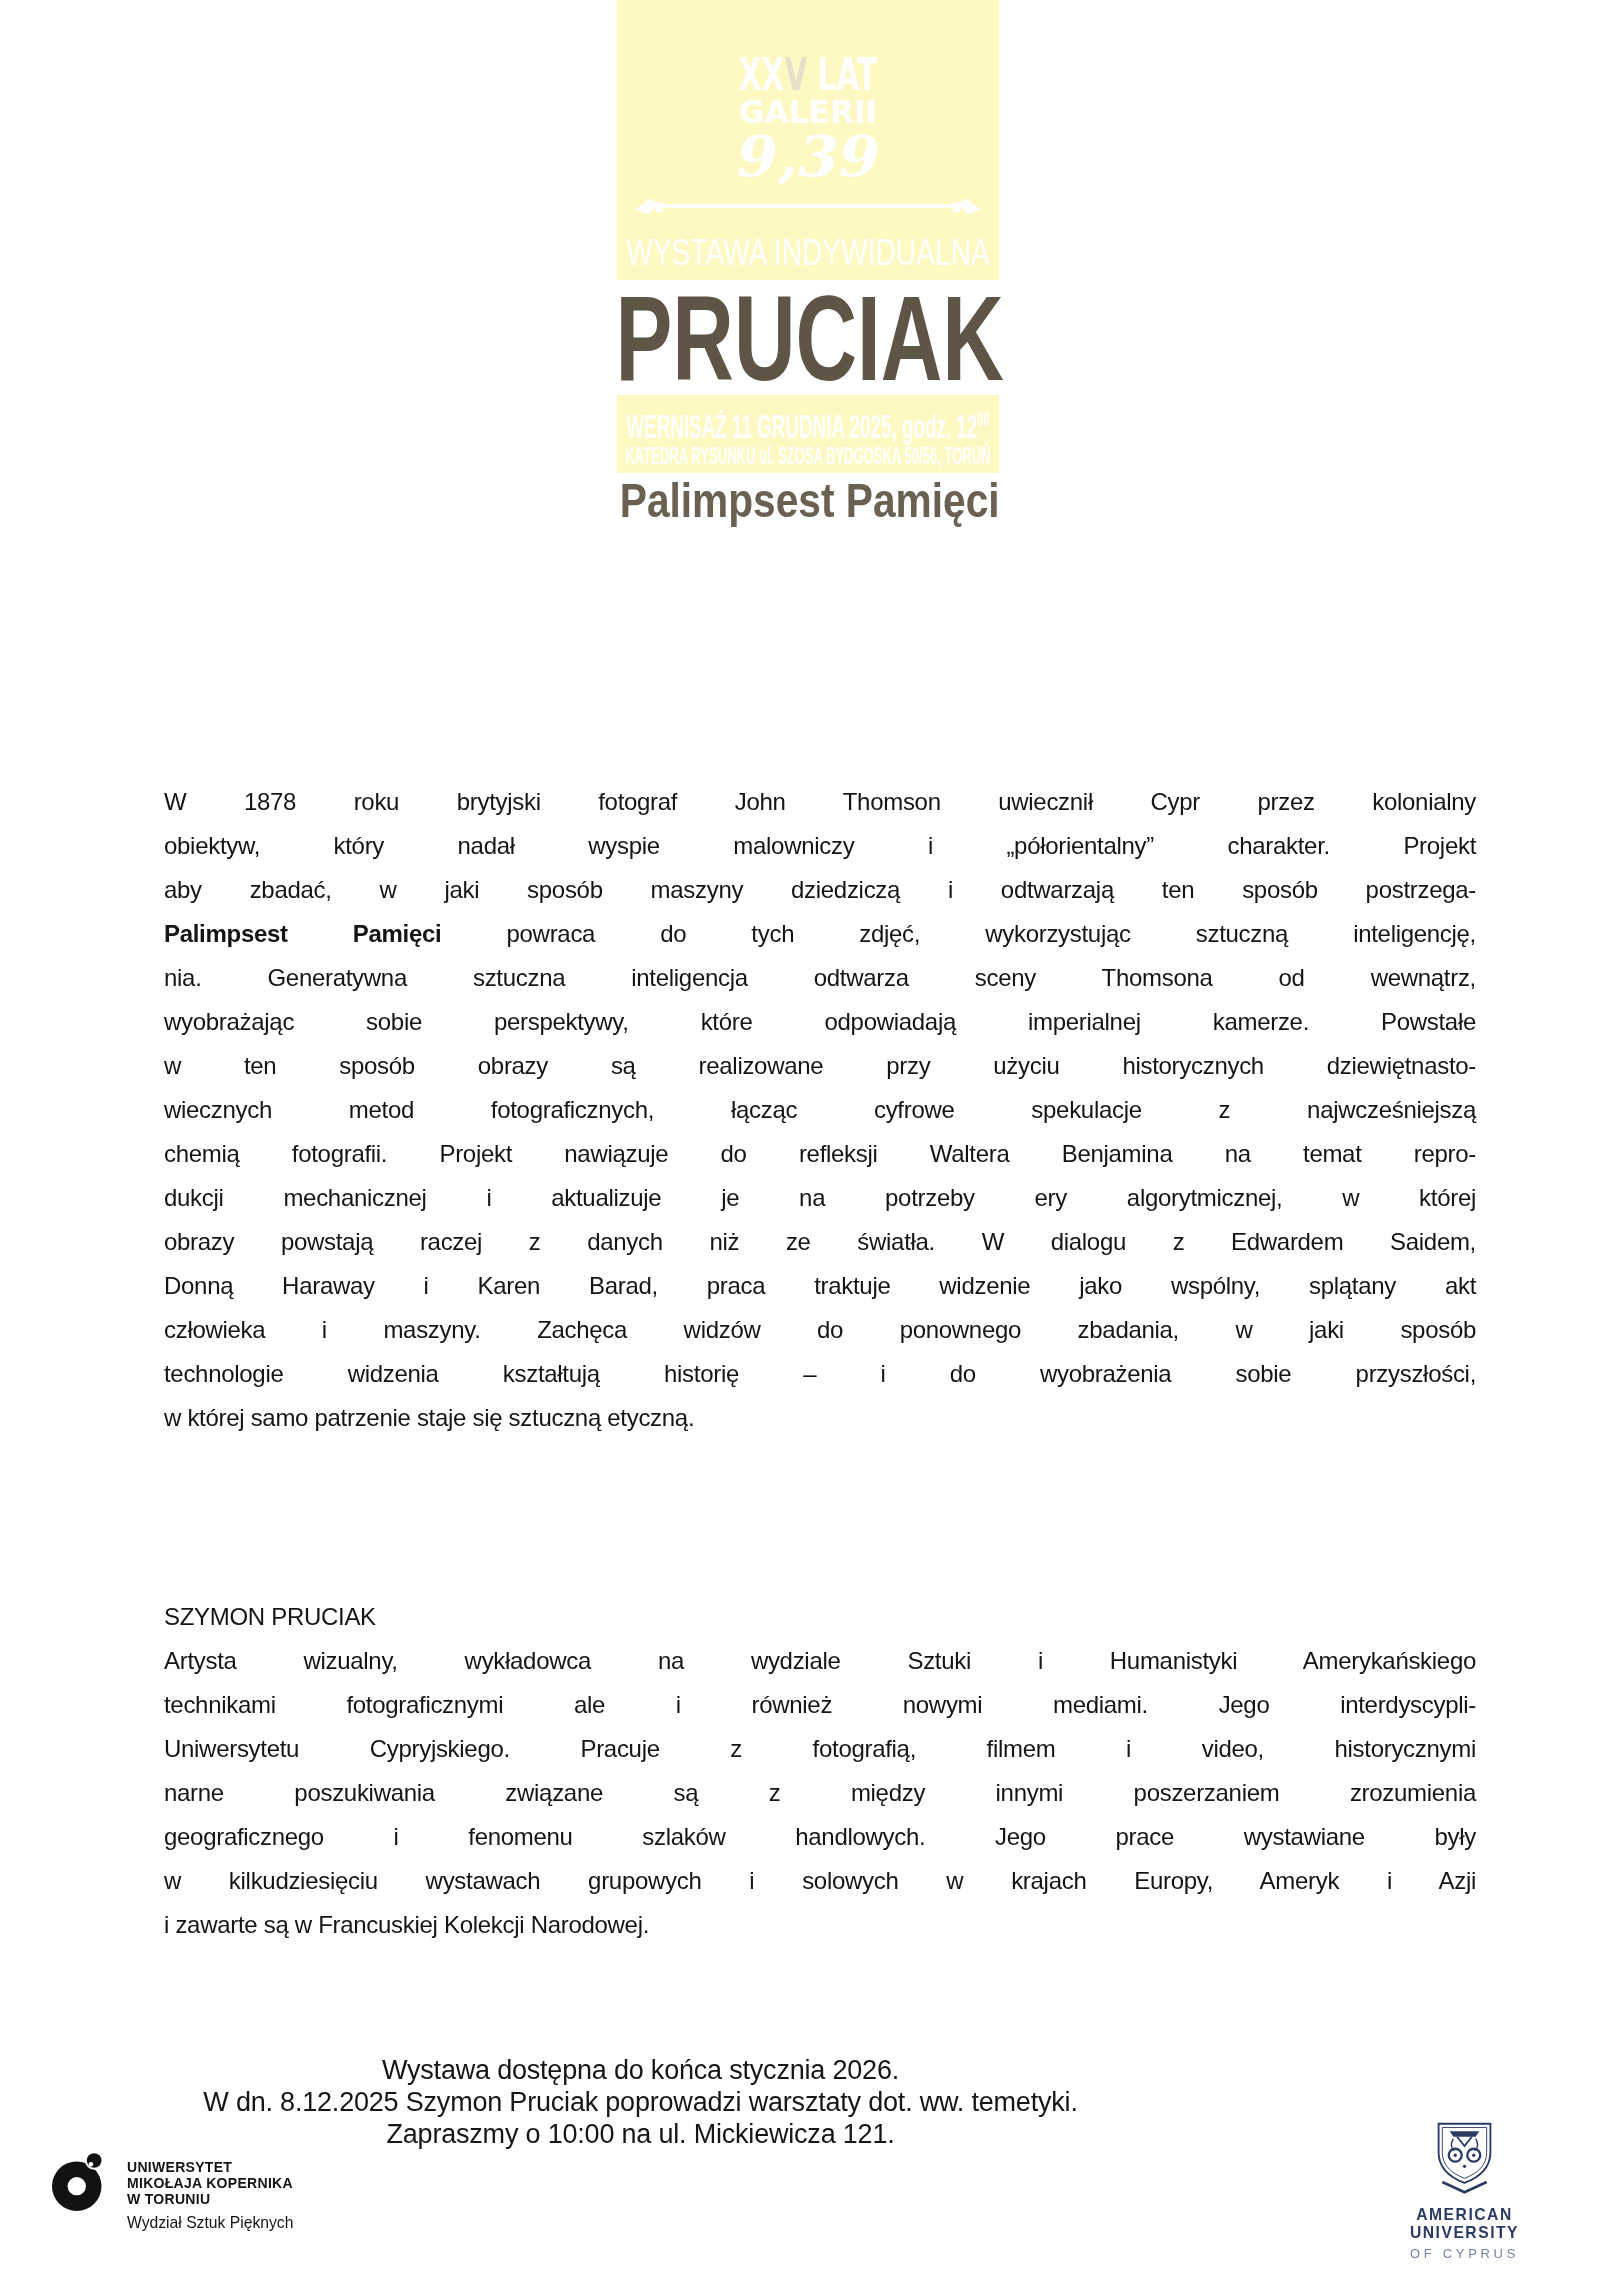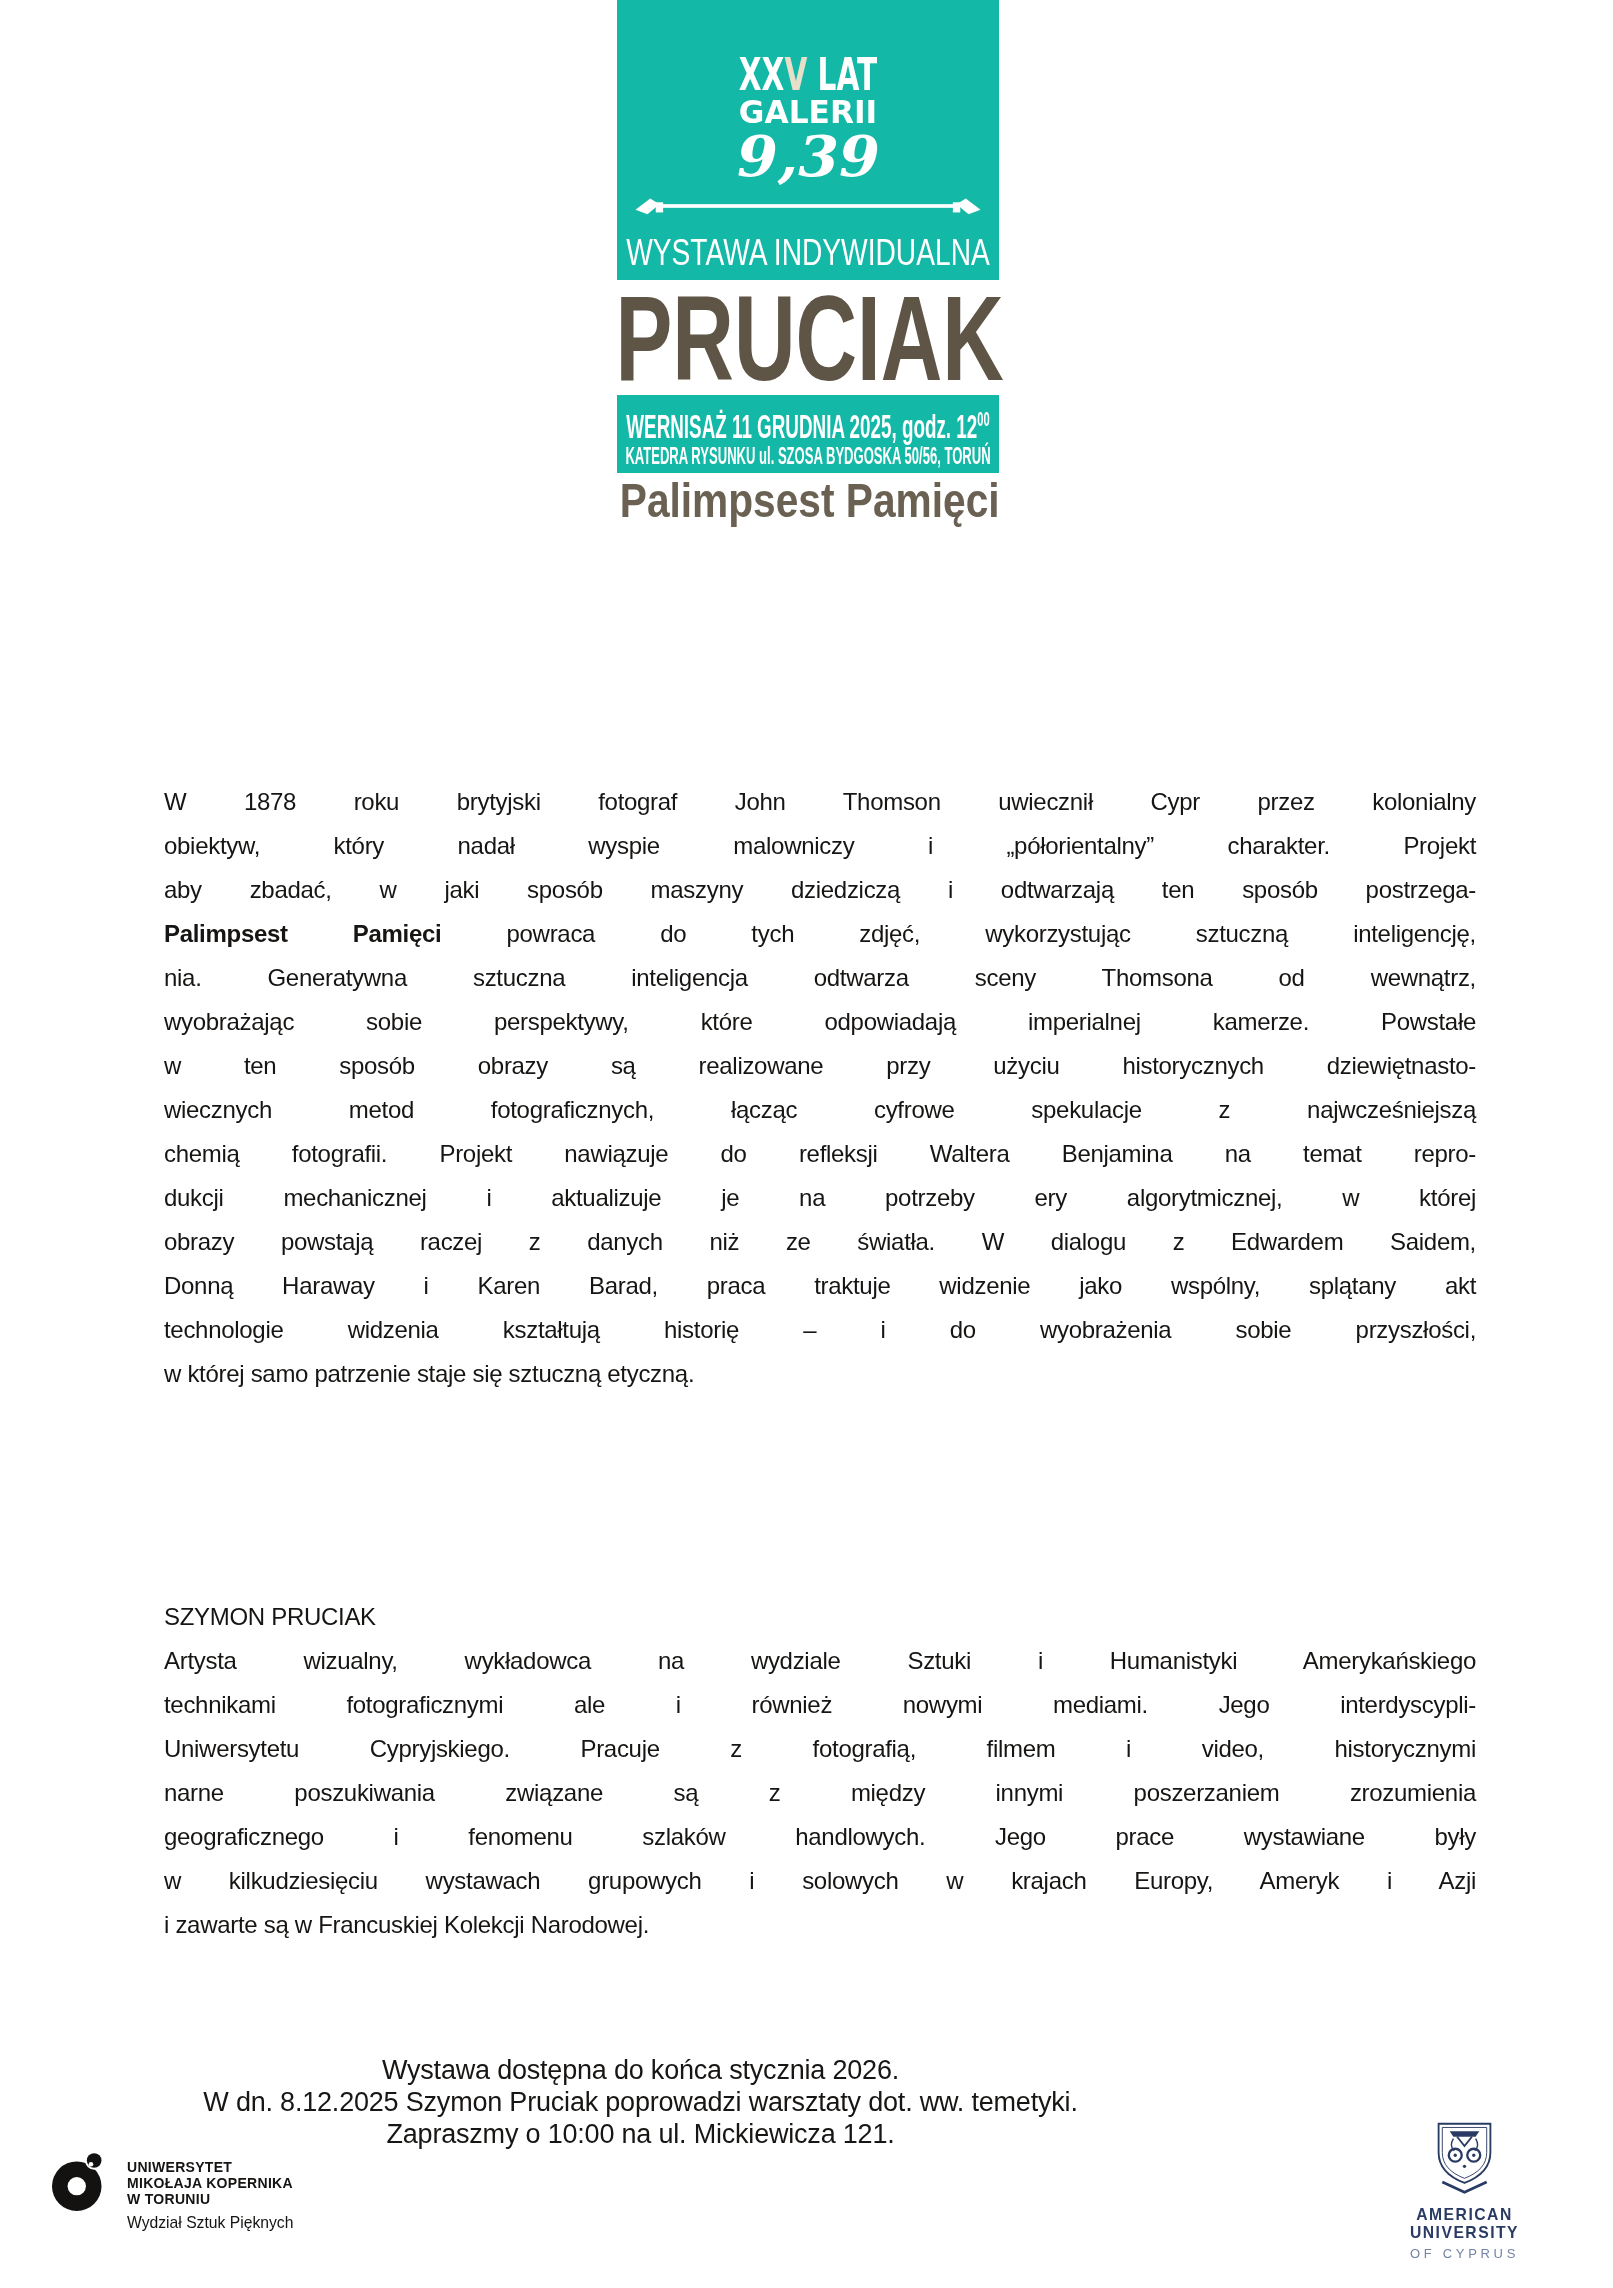--- a/index.html
+++ b/index.html
@@ -1,20 +1,20 @@
 <!DOCTYPE html>
 <html style="font-size:14.8px"><head>
 <meta charset="utf-8">
 <style>
   html,body{margin:0;padding:0;background:#ffffff;}
   .page{position:relative;width:1613px;height:2289px;background:#ffffff;overflow:hidden;
         font-family:"Liberation Sans",sans-serif;color:#171513;}
 
   
-  .blackbox{position:absolute;background:#14b8a6;}
+  .blackbox{position:absolute;background:#fef9c3;}
   #box1{left:617px;top:0;width:382px;height:280px;}
   #box2{left:617px;top:395px;width:382px;height:78px;}
   .blackbox svg{display:block;}
 
   
   .svg-abs{position:absolute;}
 
   
   .copy{position:absolute;left:164px;width:1312px;font-size:24px;line-height:44px;
         letter-spacing:-0.3px;color:#171513;}
@@ -87,20 +87,21 @@
         <div class="line">aby zbadać, w jaki sposób maszyny dziedziczą i odtwarzają ten sposób postrzega-</div>
         <div class="line"><b>Palimpsest Pamięci</b> powraca do tych zdjęć, wykorzystując sztuczną inteligencję,</div>
         <div class="line">nia. Generatywna sztuczna inteligencja odtwarza sceny Thomsona od wewnątrz,</div>
         <div class="line">wyobrażając sobie perspektywy, które odpowiadają imperialnej kamerze. Powstałe</div>
         <div class="line">w ten sposób obrazy są realizowane przy użyciu historycznych dziewiętnasto-</div>
         <div class="line">wiecznych metod fotograficznych, łącząc cyfrowe spekulacje z najwcześniejszą</div>
         <div class="line">chemią fotografii. Projekt nawiązuje do refleksji Waltera Benjamina na temat repro-</div>
         <div class="line">dukcji mechanicznej i aktualizuje je na potrzeby ery algorytmicznej, w której</div>
         <div class="line">obrazy powstają raczej z danych niż ze światła. W dialogu z Edwardem Saidem,</div>
         <div class="line">Donną Haraway i Karen Barad, praca traktuje widzenie jako wspólny, splątany akt</div>
+        <div class="line">człowieka i maszyny. Zachęca widzów do ponownego zbadania, w jaki sposób</div>
         <div class="line">technologie widzenia kształtują historię – i do wyobrażenia sobie przyszłości,</div>
         <div class="line last">w której samo patrzenie staje się sztuczną etyczną.</div>
       </div>
   </div>
 
   <div class="copy" id="bio-copy">
     <div class="line last">SZYMON PRUCIAK</div>
     <div id="bio-lines">
         <div class="line">Artysta wizualny, wykładowca na wydziale Sztuki i Humanistyki Amerykańskiego</div>
         <div class="line">technikami fotograficznymi ale i również nowymi mediami. Jego interdyscypli-</div>

